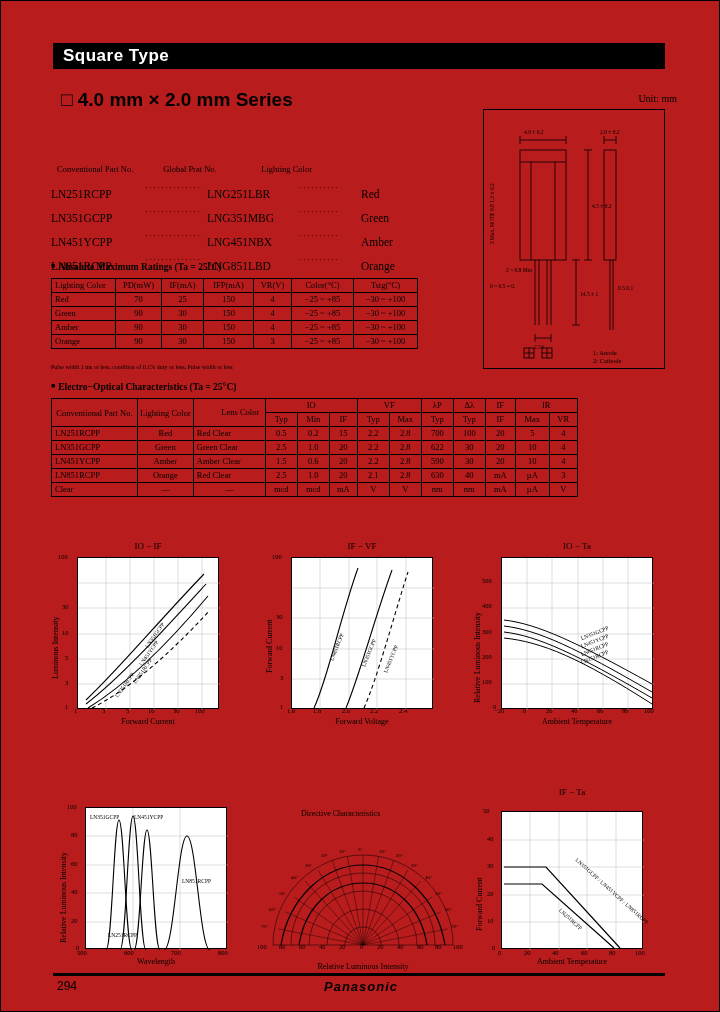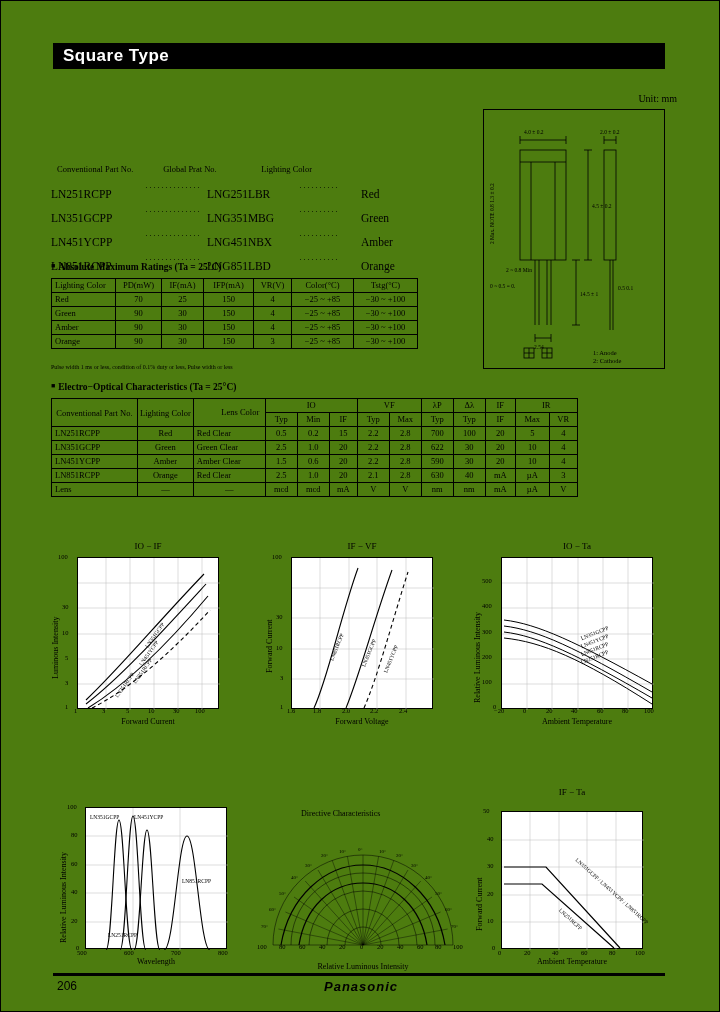--- a/index.html
+++ b/index.html
@@ -8,21 +8,21 @@
     width:720px; height:1012px;
     background:#ffffff;
     font-family:"Liberation Serif", serif;
     color:#000;
     position:relative;
     overflow:hidden;
   }
   .page {
     position:absolute; left:0; top:0; width:720px; height:1012px;
     border:1px solid #000;
-    background:#4d7c0f;
+    background:#b91c1c;
   }
   
   .hdr-bar {
     position:absolute; left:52px; top:42px; width:612px; height:26px;
     background:#000;
   }
   .hdr-title {
     position:absolute; left:62px; top:45px;
     color:#fff; font-size:17px; font-weight:bold;
     font-family:"Liberation Sans", sans-serif;
@@ -124,20 +124,21 @@
     font-family:"Liberation Sans", sans-serif; letter-spacing:1px;
   }
 </style>
 </head>
 <body>
 
 <div class="page">
 
   <div class="hdr-bar"></div>
   <div class="hdr-title">Square Type</div>
+  <div class="series-title">□ 4.0 mm × 2.0 mm Series</div>
   <div class="unit-mm">Unit: mm</div>
 
   <div class="pn-head">
     <span style="width:104px">Conventional Part No.</span>
     <span style="width:96px">Global Prat No.</span>
     <span>Lighting Color</span>
   </div>
   <div class="pn-list">
     <div class="pn-row">
       <span class="a">LN251RCPP</span><span class="dots">··············</span><span class="b">LNG251LBR</span><span class="dots">··········</span><span class="c">Red</span>
@@ -290,21 +291,21 @@
       <td>20</td>
       <td>2.1</td>
       <td>2.8</td>
       <td>630</td>
       <td>40</td>
       <td>mA</td>
       <td>µA</td>
       <td>3</td>
     </tr>
     <tr>
-      <td class="l">Lens</td>
+      <td class="l">Clear</td>
       <td>—</td>
       <td>—</td>
       <td>mcd</td>
       <td>mcd</td>
       <td>mA</td>
       <td>V</td>
       <td>V</td>
       <td>nm</td>
       <td>nm</td>
       <td>mA</td>
@@ -640,16 +641,16 @@
     <span class="tick" style="left:-14px; top:106px;">10</span>
     <span class="tick" style="left:-14px; top:79px;">20</span>
     <span class="tick" style="left:-14px; top:51px;">30</span>
     <span class="tick" style="left:-14px; top:24px;">40</span>
     <span class="tick" style="left:-18px; top:-4px;">50</span>
     <div class="xlabel">Ambient Temperature</div>
     <div class="ylabel" style="left:-26px; top:120px;">Forward Current</div>
   </div>
 
   <div class="foot-rule"></div>
-  <div class="page-num">206</div>
+  <div class="page-num">294</div>
   <div class="brand">Panasonic</div>
 
 </div>
 
 </body></html>

